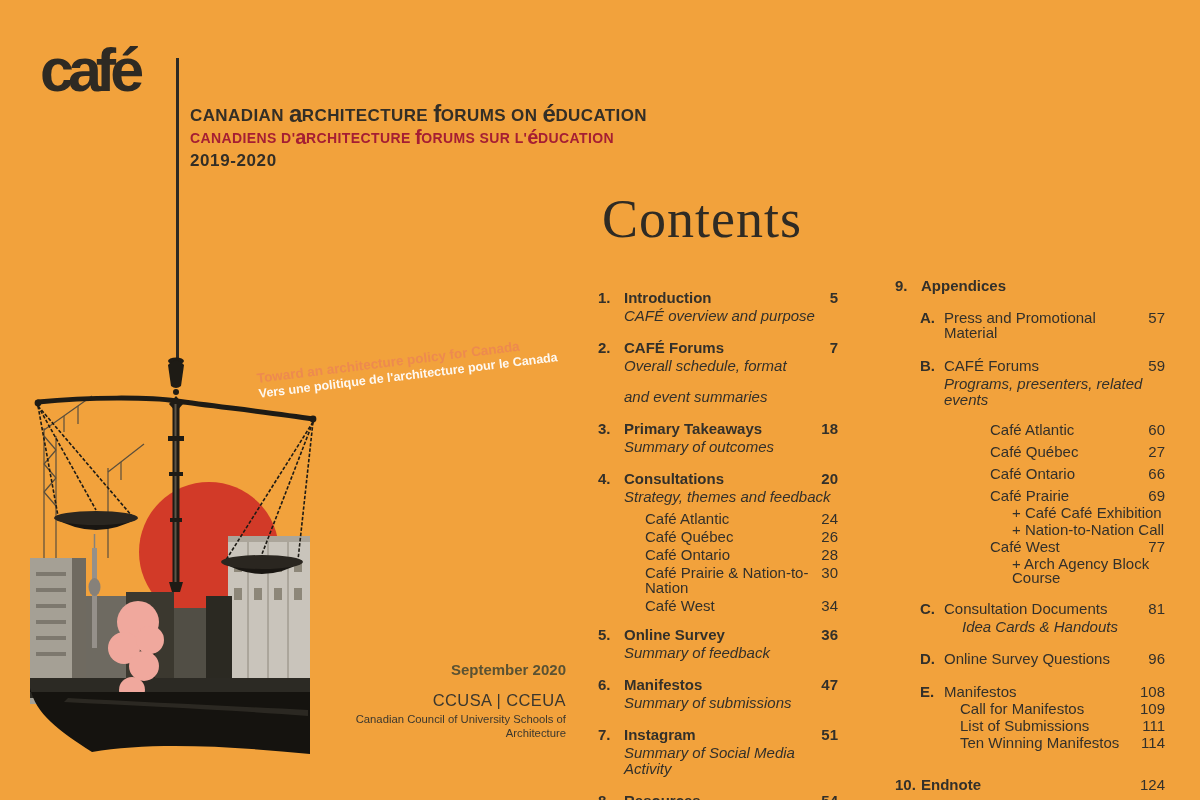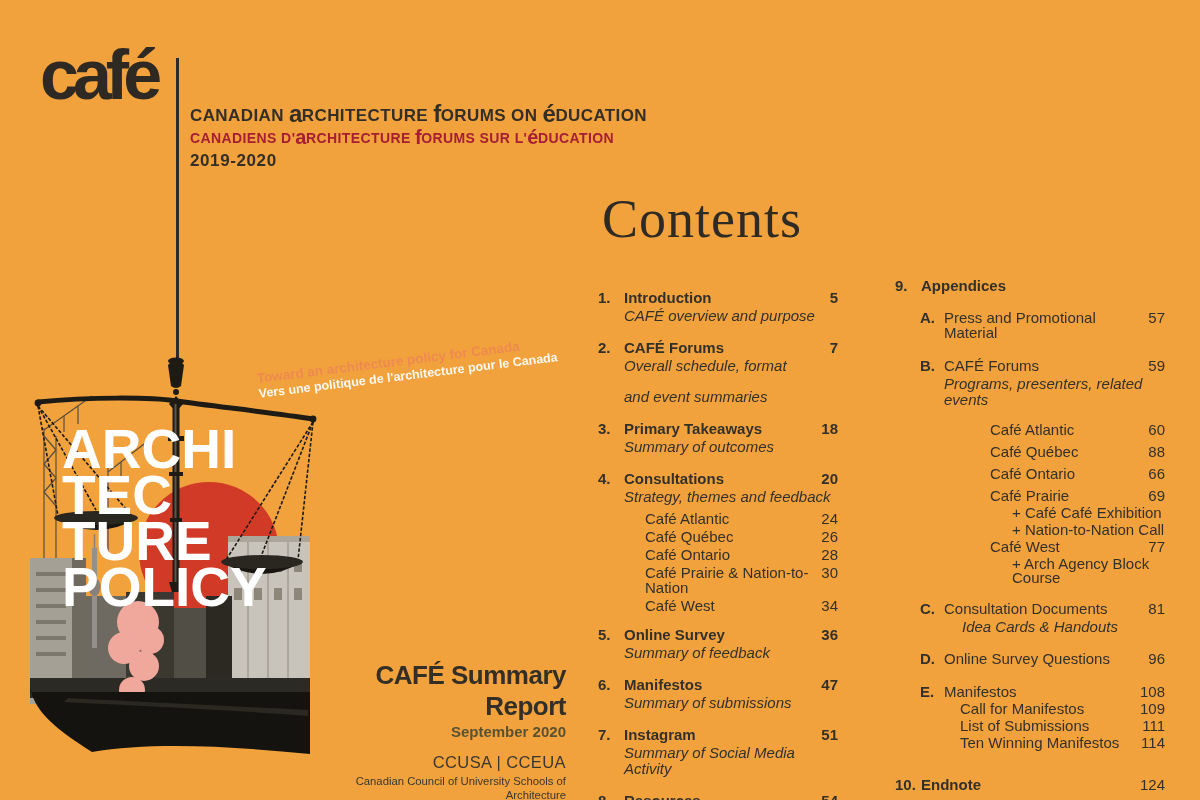--- a/index.html
+++ b/index.html
@@ -3,21 +3,21 @@
 <meta charset="utf-8">
 <style>
   html,body { margin:0; padding:0; }
   .page {
     position:relative; width:1200px; height:800px; overflow:hidden;
     background:#F2A23C; font-family:"Liberation Sans", sans-serif; color:#332E26;
   }
   
   .logo {
     position:absolute; left:40px; top:40px;
-    font-size:70px; font-weight:bold; letter-spacing:-6px; line-height:1;
+    font-size:61px; font-weight:bold; letter-spacing:-6px; line-height:1;
     color:#2E2A23;
   }
   .brand-rule { position:absolute; left:176px; top:58px; width:3px; height:302px; background:#2E2A23; }
   .brand-lines { position:absolute; left:190px; top:106px; white-space:nowrap; }
   .brand-line-en { font-size:17px; font-weight:bold; letter-spacing:.4px; color:#332E26; height:22px; }
   .brand-line-fr { font-size:14px; font-weight:bold; letter-spacing:.4px; color:#A51E33; height:20px; margin-top:2px; }
   .bigletter { font-size:24px; line-height:0; vertical-align:-1px; letter-spacing:-.5px; }
   .brand-line-fr .bigletter { font-size:20px; }
   .brand-years { font-size:17px; font-weight:bold; letter-spacing:.6px; margin-top:1px; color:#332E26; }
 
@@ -184,29 +184,22 @@
       <path d="M202,222 Q242,246 282,222 Z" fill="#191612"></path>
       <ellipse cx="242" cy="222" rx="41" ry="7" fill="#2A2620"></ellipse>
     </g>
   </svg>
 
   <div class="tagline">
     <div class="tagline-en">Toward an architecture policy for Canada</div>
     <div class="tagline-fr">Vers une politique de l'architecture pour le Canada</div>
   </div>
 
-  <div class="poster-title">
-    <div>ARCHI</div>
-    <div>TEC</div>
-    <div>TURE</div>
-    <div>POLICY</div>
-  </div>
 
   <div class="report">
-    <div class="report-title">CAFÉ Summary Report</div>
     <div class="report-date">September 2020</div>
     <div class="report-orgs">CCUSA | CCEUA</div>
     <div class="report-council">Canadian Council of University Schools of Architecture</div>
 
   </div>
 
   <h1 class="contents-title">Contents</h1>
 
   <div class="toc toc-left">
 
@@ -331,21 +324,21 @@
           <span class="pg">59</span>
         </div>
       <div class="sub">Programs, presenters, related events</div>
       <div class="r-children">
         <div class="row">
             <span class="t">Café Atlantic</span>
             <span class="pg">60</span>
           </div>
         <div class="row">
             <span class="t">Café Québec</span>
-            <span class="pg">88</span>
+            <span class="pg">27</span>
           </div>
         <div class="row">
             <span class="t">Café Ontario</span>
             <span class="pg">66</span>
           </div>
         <div class="row">
             <span class="t">Café Prairie</span>
             <span class="pg">69</span>
           </div>
         <div class="plus-line">+ Café Café Exhibition</div>

